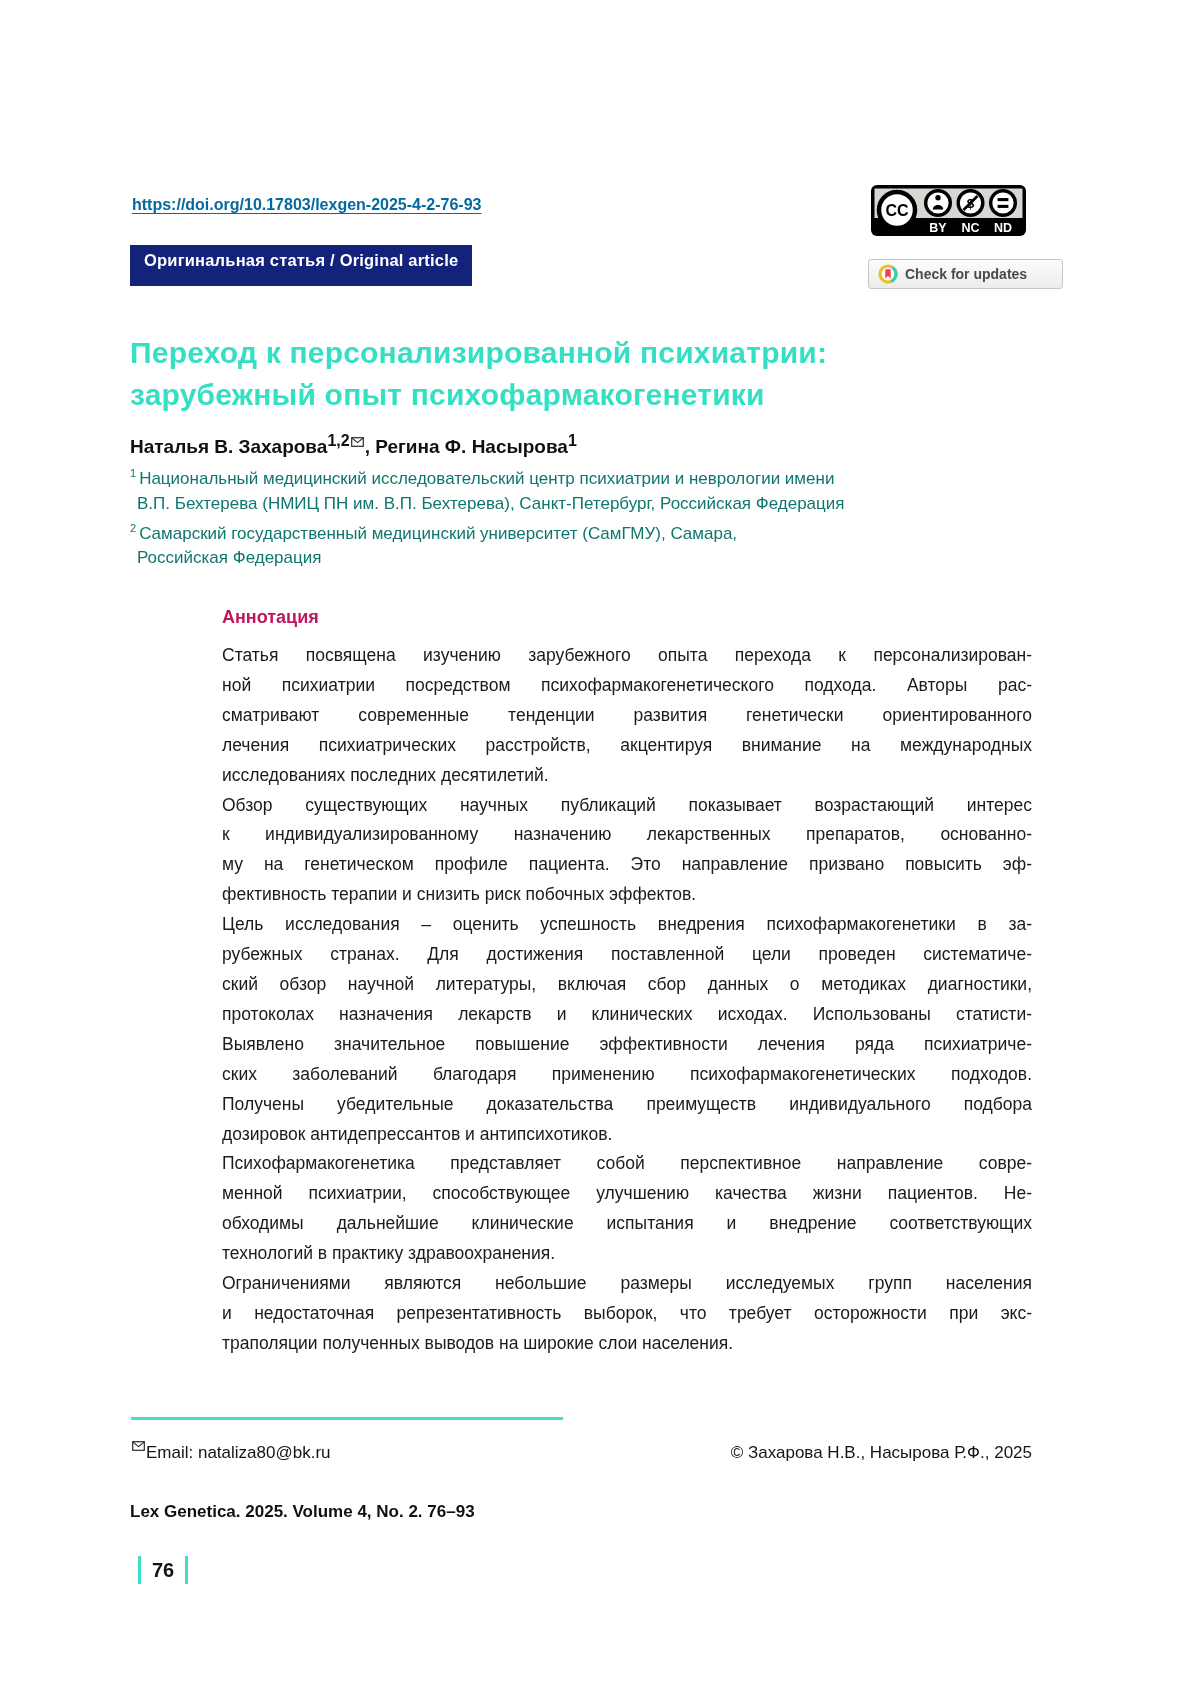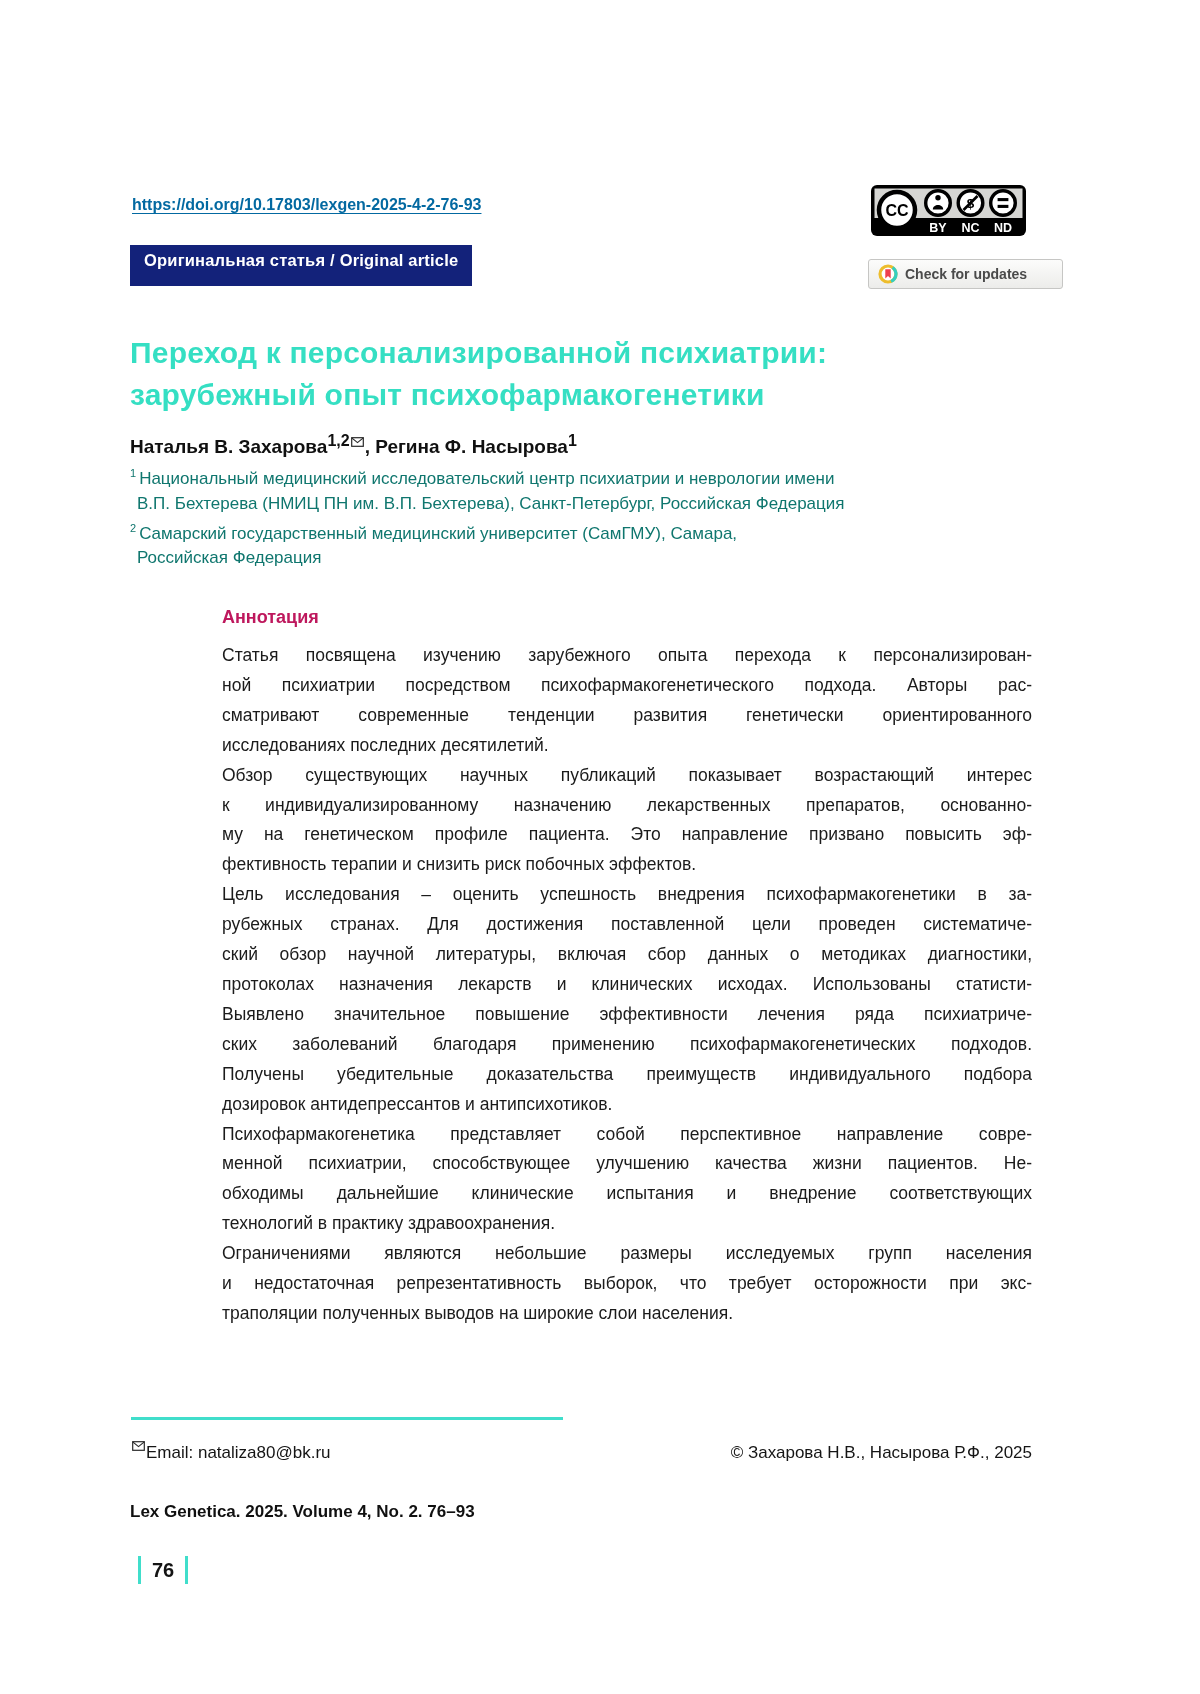--- a/index.html
+++ b/index.html
@@ -117,20 +117,21 @@
     <div class="aff-line"><sup>2</sup><span>Самарский государственный медицинский университет (СамГМУ), Самара,</span></div>
     <div class="aff-line aff-cont"><span>Российская Федерация</span></div>
   </div>
 
   <div class="abstract">
     <h2 class="abs-heading">Аннотация</h2>
     <div>
         <div class="abs-line">Статья посвящена изучению зарубежного опыта перехода к персонализирован-</div>
         <div class="abs-line">ной психиатрии посредством психофармакогенетического подхода. Авторы рас-</div>
         <div class="abs-line">сматривают современные тенденции развития генетически ориентированного</div>
+        <div class="abs-line">лечения психиатрических расстройств, акцентируя внимание на международных</div>
         <div class="abs-line end">исследованиях последних десятилетий.</div>
         <div class="abs-line">Обзор существующих научных публикаций показывает возрастающий интерес</div>
         <div class="abs-line">к индивидуализированному назначению лекарственных препаратов, основанно-</div>
         <div class="abs-line">му на генетическом профиле пациента. Это направление призвано повысить эф-</div>
         <div class="abs-line end">фективность терапии и снизить риск побочных эффектов.</div>
         <div class="abs-line">Цель исследования – оценить успешность внедрения психофармакогенетики в за-</div>
         <div class="abs-line">рубежных странах. Для достижения поставленной цели проведен систематиче-</div>
         <div class="abs-line">ский обзор научной литературы, включая сбор данных о методиках диагностики,</div>
         <div class="abs-line">протоколах назначения лекарств и клинических исходах. Использованы статисти-</div>
         <div class="abs-line">Выявлено значительное повышение эффективности лечения ряда психиатриче-</div>

